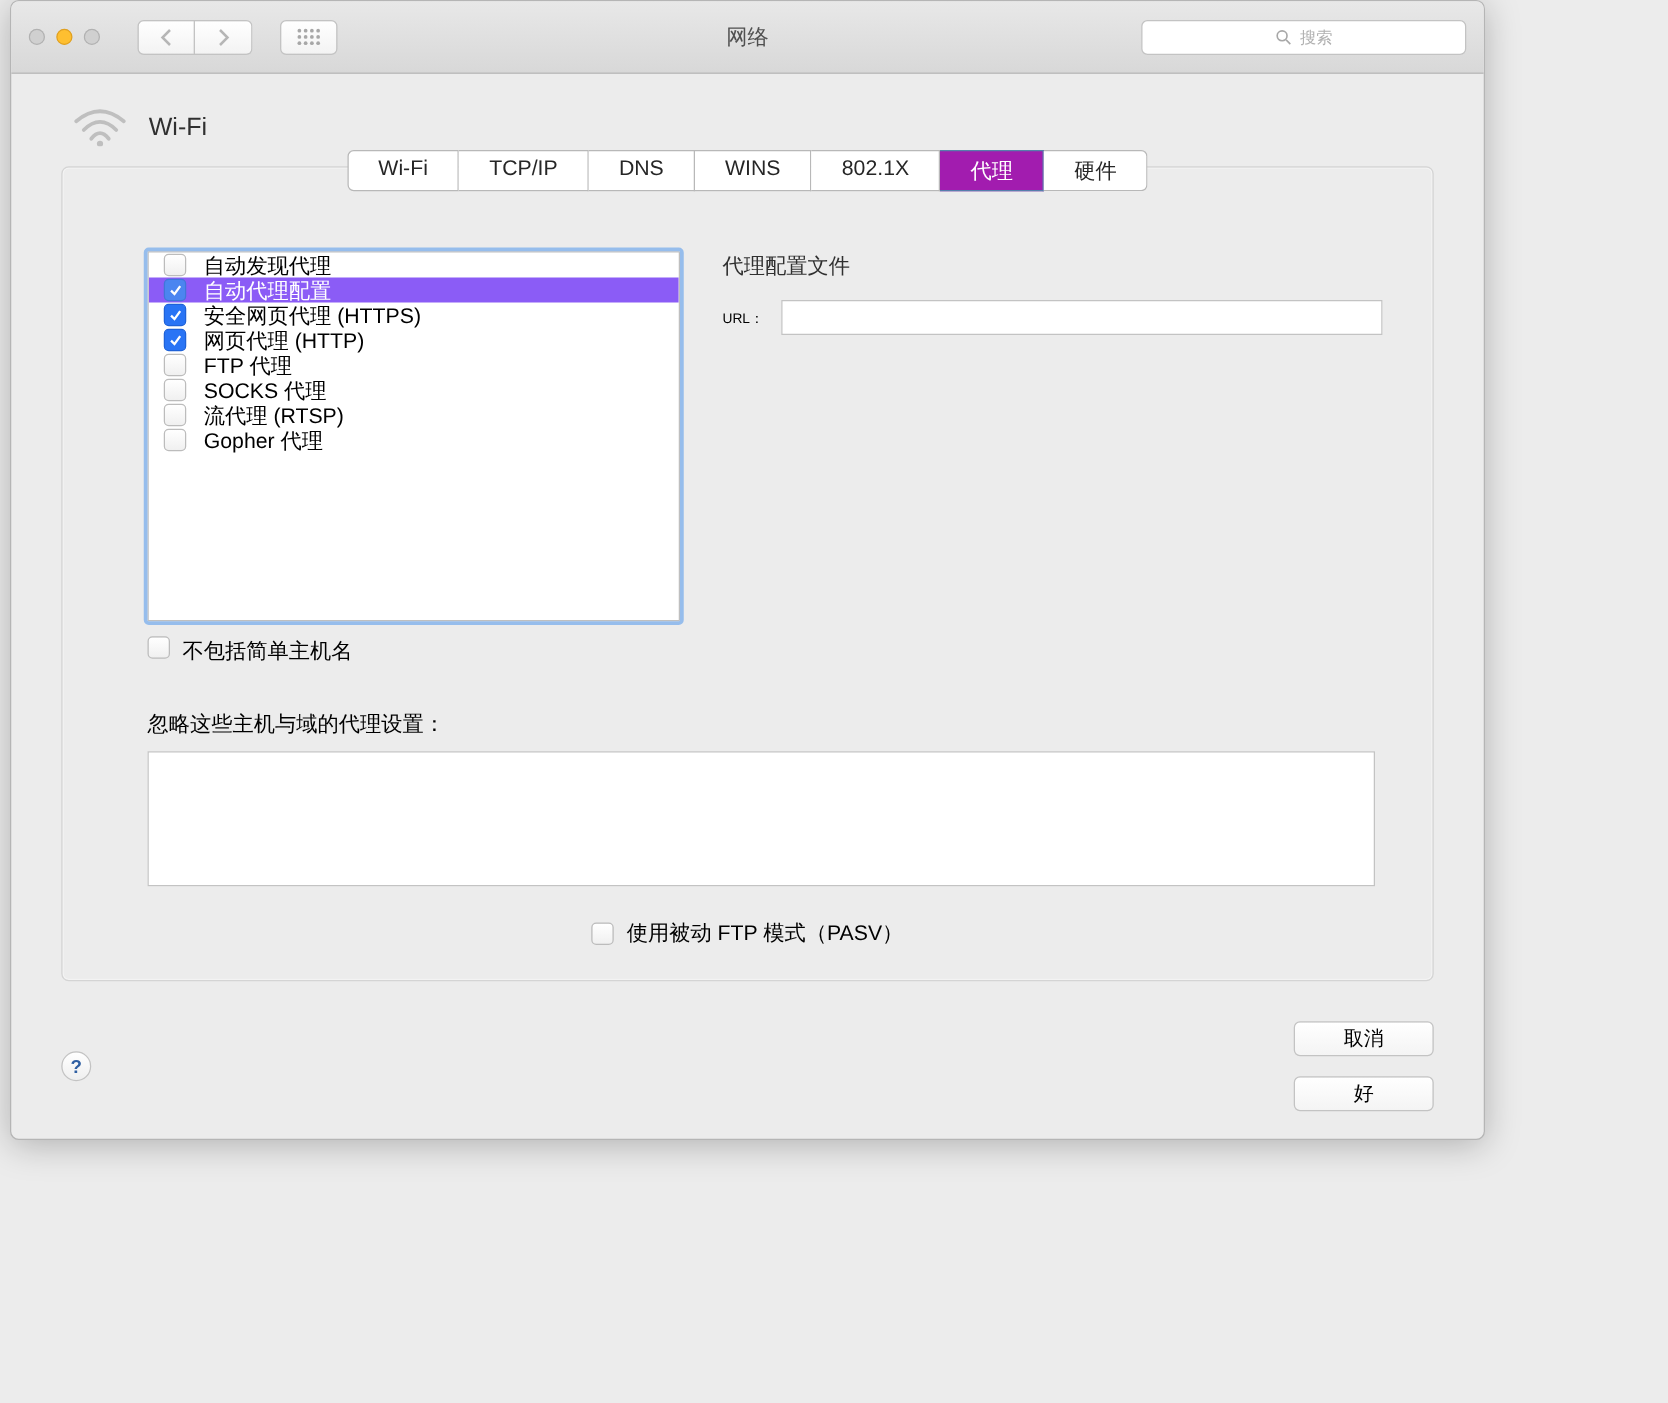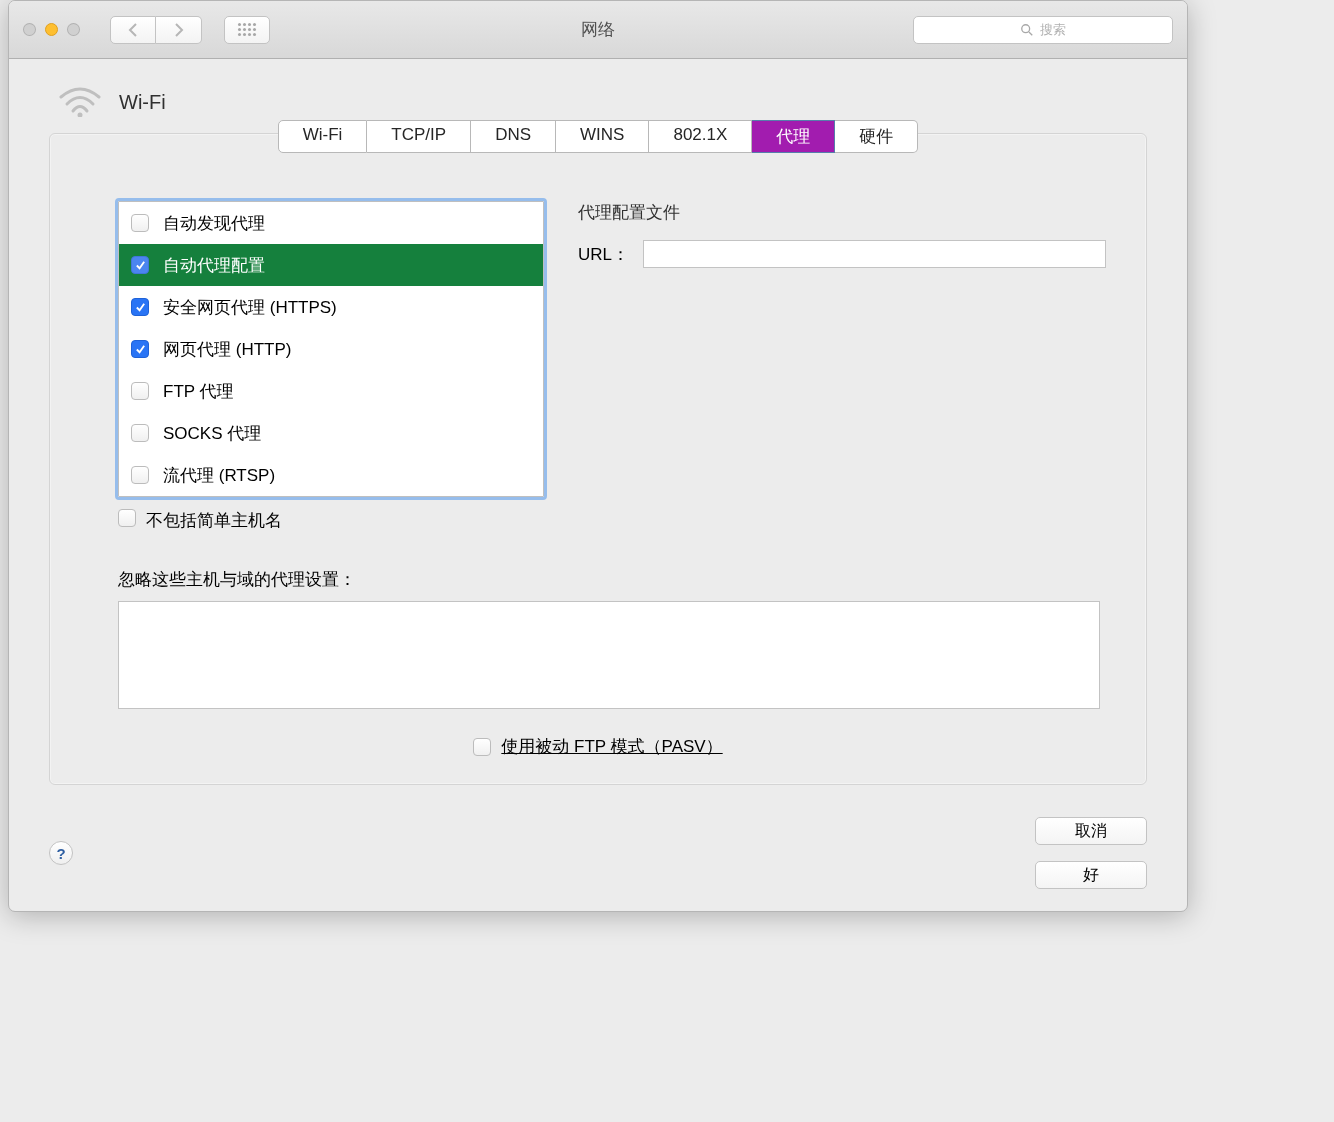--- a/index.html
+++ b/index.html
@@ -117,26 +117,26 @@
       background: #fff;
       border: 1px solid #bfbfbf;
       border-radius: 1px;
       outline: 3px solid #96bdec;
       outline-offset: 0;
       height: 296px;
       overflow: hidden;
     }
     .list-row {
       display: flex; align-items: center;
-      height: 42px;
+      height: 20px;
       padding: 10px 12px;
       font-size: 17px;
       gap: 14px;
     }
-    .list-row.sel { background: #15803d; color: #fff; }
+    .list-row.sel { background: #8b5cf6; color: #fff; }
     .chk {
       width: 18px; height: 18px;
       border: 1px solid #bcbcbc;
       border-radius: 4px;
       background: linear-gradient(#ffffff, #f0f0f0);
       display: flex; align-items: center; justify-content: center;
       flex-shrink: 0;
     }
     .chk.on { background: #2974f5; border-color: #1f62d8; }
     .chk.on.selrow { background: #4b85f0; border-color: #4076d9; }
@@ -162,21 +162,20 @@
     .bypass-box {
       margin: 10px 46px 0 68px;
       height: 108px;
       background: #fff;
       border: 1px solid #c3c3c3;
     }
     .pasv-row {
       display: flex; align-items: center; justify-content: center; gap: 10px;
       margin-top: 26px;
       font-size: 17px;
-      text-decoration: underline;
     }
     .footer {
       display: flex; align-items: center;
       padding: 12px 40px 22px 40px;
     }
     .help-btn {
       width: 24px; height: 24px; border-radius: 50%;
       background: linear-gradient(#ffffff,#efefef);
       border: 1px solid #c3c3c3;
       display: flex; align-items: center; justify-content: center;
@@ -312,21 +311,21 @@
           </div>
         <div class="below-chk">
           <div class="chk"></div>
           <span>不包括简单主机名</span>
         </div>
       </div>
 
       <div class="right">
         <div class="label">代理配置文件</div>
         <div class="url-row">
-          <span style="font-size:17px">URL：</span>
+          <span style="font-size:11px">URL：</span>
           <input type="text" value="" style="">
         </div>
       </div>
     </div>
 
     <div class="bypass-label">忽略这些主机与域的代理设置：</div>
     <div class="bypass-box"></div>
 
     <div class="pasv-row">
       <div class="chk"></div>

